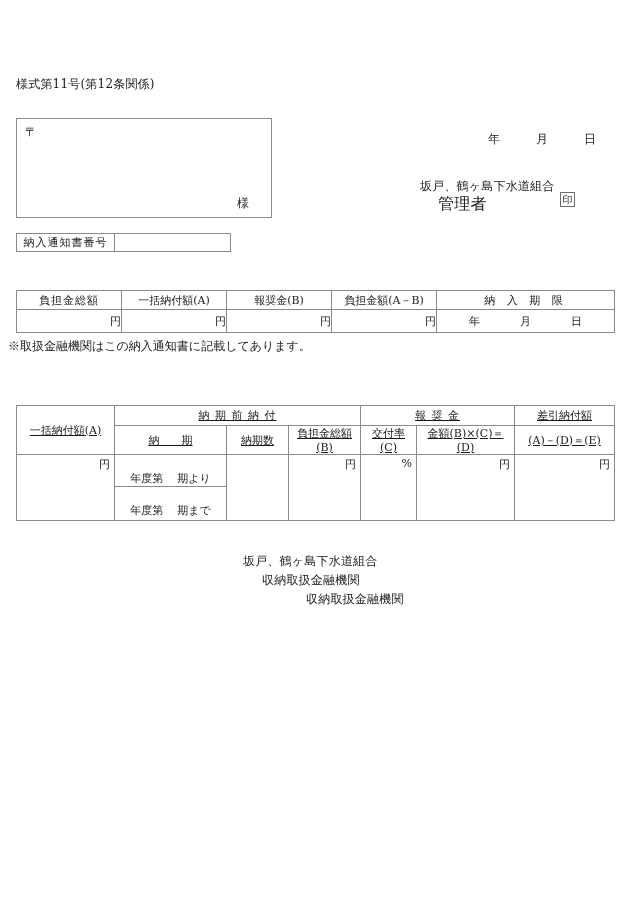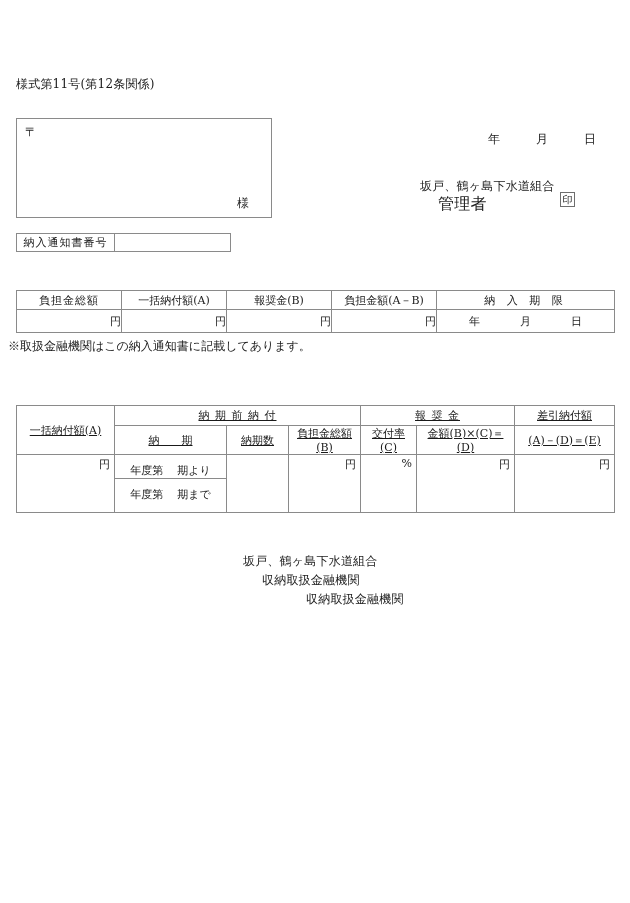--- a/index.html
+++ b/index.html
@@ -186,21 +186,21 @@
   #prepay-table th,
   #prepay-table td {
     border: 1px solid #8a8a8a;
     padding: 0 4px;
     box-sizing: border-box;
     font-weight: normal;
     height: 20px;
   }
   #prepay-table th { text-align: center; text-decoration: underline; }
   #prepay-table td.amount { text-align: right; vertical-align: top; padding-top: 2px; }
-  #prepay-table td.period { text-align: center; vertical-align: top; padding-top: 8px; }
+  #prepay-table td.period { text-align: center; vertical-align: top; padding-top: 16px; }
   #prepay-table td.blank { }
   #prepay-table .p1 { width: 98px; }
   #prepay-table .p2 { width: 112px; }
   #prepay-table .p3 { width: 62px; }
   #prepay-table .p4 { width: 72px; }
   #prepay-table .p5 { width: 56px; }
   #prepay-table .p6 { width: 98px; }
   #prepay-table .p7 { width: 100px; }
   #prepay-table tr.row-a td { height: 22px; }
   #prepay-table tr.row-b td { height: 34px; }

